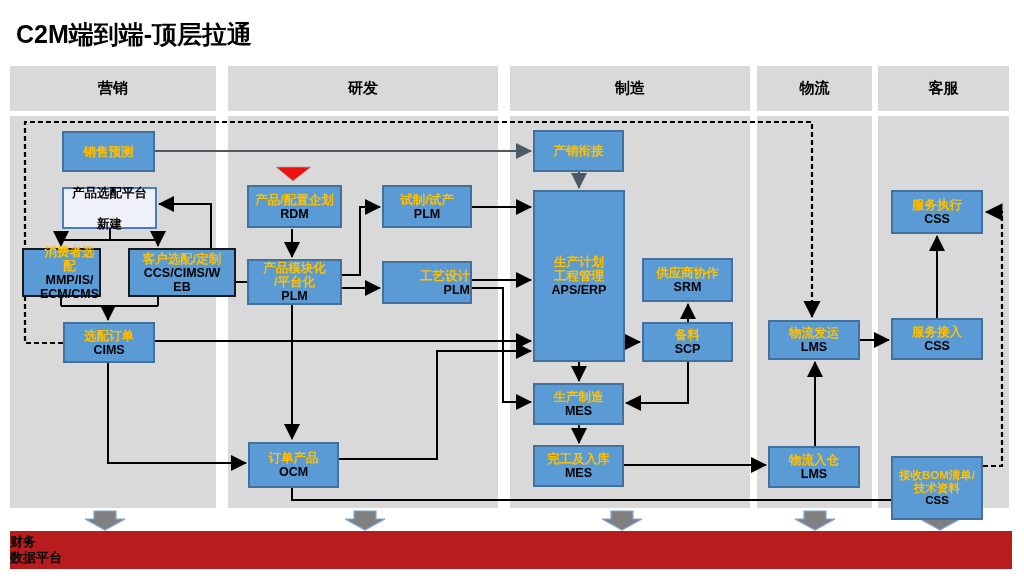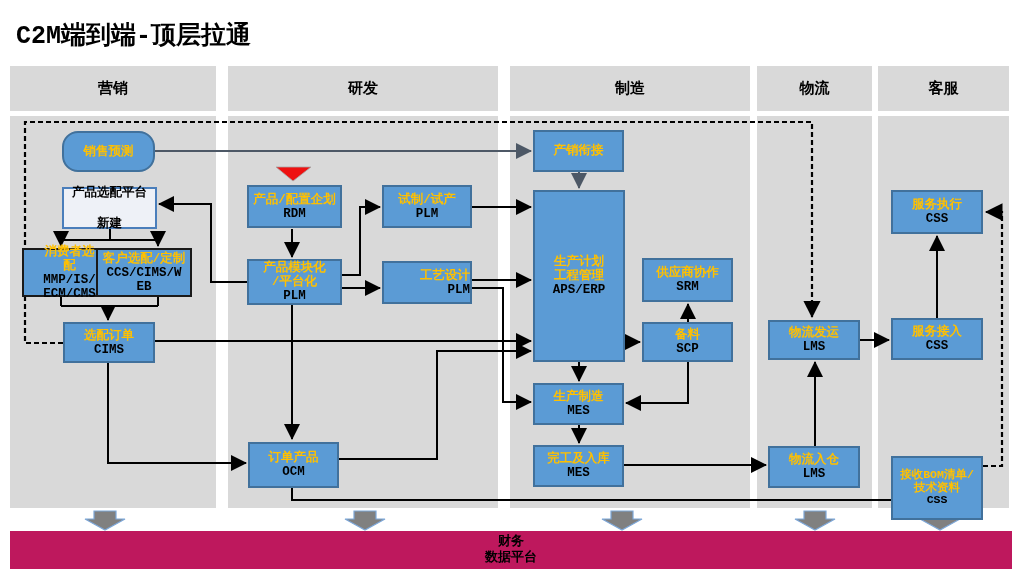--- a/index.html
+++ b/index.html
@@ -1,18 +1,18 @@
 <!DOCTYPE html>
 <html><head>
 <meta charset="utf-8">
 <style>
   html,body{margin:0;padding:0;background:#fff;}
   #canvas{
     position:relative;width:1024px;height:576px;background:#ffffff;overflow:hidden;
-    font-family:Liberation Mono, monospace;
+    font-family:Liberation Sans, sans-serif;
   }
   .title{
     position:absolute;left:16px;top:18px;font-size:25px;font-weight:bold;color:#000;
   }
   .lane-header{
     position:absolute;top:66px;height:45px;background:#d9d9d9;
     display:flex;align-items:center;justify-content:center;
     font-size:15px;font-weight:bold;color:#000;
   }
   .lane-body{
@@ -24,22 +24,22 @@
     text-align:center;font-weight:bold;font-size:12.5px;line-height:1.12;z-index:3;
   }
   .box .bt{color:#ffc000;white-space:pre-line;}
   .box .bs{color:#000000;white-space:pre-line;}
   .box.darkborder{border-color:#1a1a1a;}
   .box.light{background:#eef1f7;border-color:#4a7ebb;gap:17px;}
   .box.light .bt{color:#000;}
   .box.small{font-size:11.5px;}
   svg.overlay{position:absolute;left:0;top:0;z-index:2;pointer-events:none;}
   .footer-band{
-    position:absolute;left:10px;top:531px;width:1002px;height:38px;background:#be185d;
-    display:flex;flex-direction:column;align-items:center;justify-content:center;
+    position:absolute;left:10px;top:531px;width:1002px;height:38px;background:#b91c1c;
+    display:flex;flex-direction:column;justify-content:center;
     font-size:13px;font-weight:bold;color:#000;line-height:1.25;z-index:1;
   }
 </style>
 </head>
 <body>
 
 <div id="canvas">
 
   <div class="title">C2M端到端-顶层拉通</div>
 
@@ -48,33 +48,33 @@
   <div class="lane-header" style="left:510px;width:240px;">制造</div>
   <div class="lane-header" style="left:757px;width:115px;">物流</div>
   <div class="lane-header" style="left:878px;width:131px;">客服</div>
 
   <div class="lane-body" style="left:10px;width:206px;"></div>
   <div class="lane-body" style="left:228px;width:270px;"></div>
   <div class="lane-body" style="left:510px;width:240px;"></div>
   <div class="lane-body" style="left:757px;width:115px;"></div>
   <div class="lane-body" style="left:878px;width:131px;"></div>
 
-  <div class="box" style="left:62px;top:131px;width:93px;height:41px;border-radius:16px;">
+  <div class="box" style="left:62px;top:131px;width:93px;height:41px;">
     <span class="bt">销售预测</span>
   </div>
   <div class="box light" style="left:62px;top:187px;width:95px;height:42px;">
     <span class="bt">产品选配平台</span>
     <span class="bs">新建</span>
   </div>
   <div class="box darkborder" style="left:22px;top:248px;width:79px;height:49px;padding-left:16px;">
     <span class="bt">消费者选配</span>
     <span class="bs">MMP/IS/
 ECM/CMS</span>
   </div>
-  <div class="box darkborder" style="left:96px;top:248px;width:96px;height:49px;">
+  <div class="box darkborder" style="left:128px;top:248px;width:108px;height:49px;">
     <span class="bt">客户选配/定制</span>
     <span class="bs">CCS/CIMS/W
 EB</span>
   </div>
   <div class="box" style="left:63px;top:322px;width:92px;height:41px;">
     <span class="bt">选配订单</span>
     <span class="bs">CIMS</span>
   </div>
 
   <div class="box" style="left:247px;top:185px;width:95px;height:43px;">

